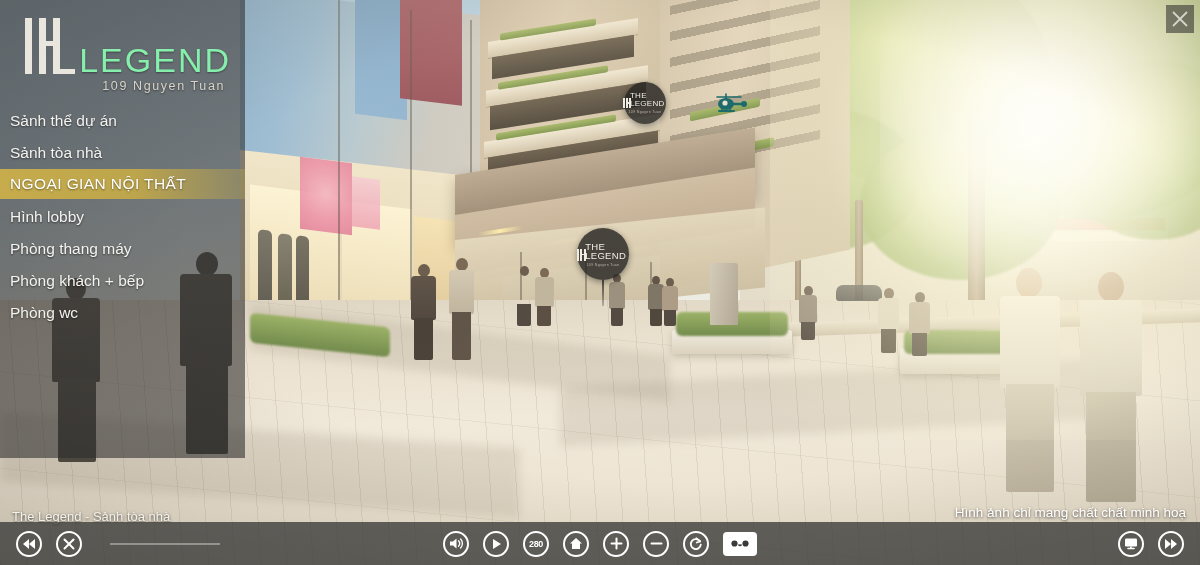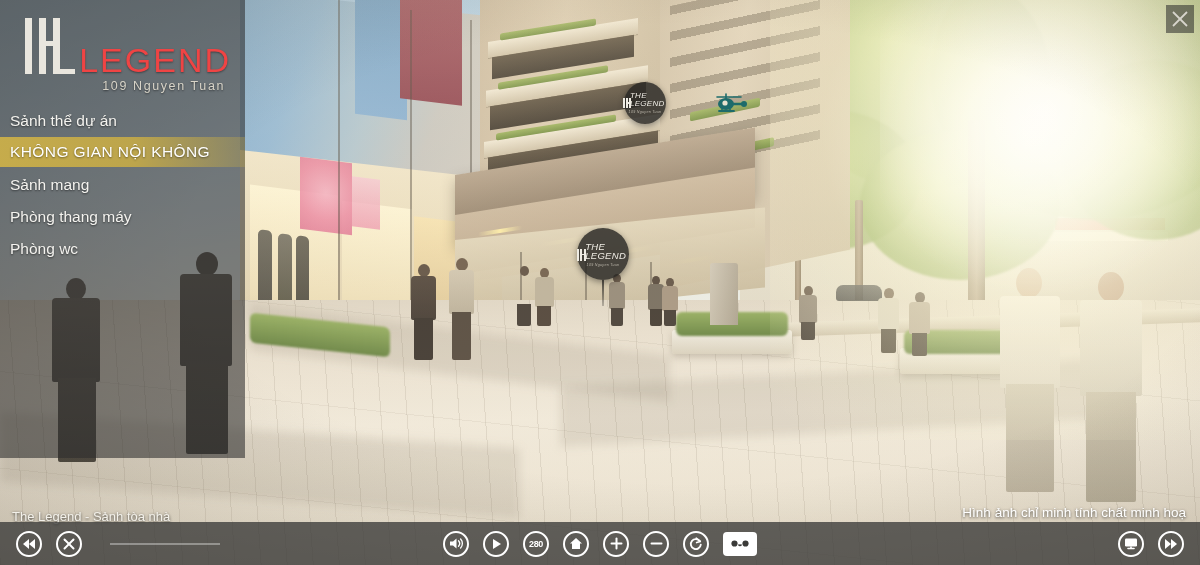--- a/index.html
+++ b/index.html
@@ -192,21 +192,21 @@
     z-index:30;
   }
   .brand { position:relative; height:105px; padding:14px 14px 0 26px; }
   .brand-logo {
     display:flex; align-items:flex-end; justify-content:flex-end;
     height:62px; gap:0px;
   }
   .logo-mark { position:relative; width:64px; height:62px; flex:0 0 auto; }
   .logo-bar { position:absolute; background:#e9e6de; }
   .logo-word {
-    font-size:34px; letter-spacing:2px; color:#ef4444; font-weight:400;
+    font-size:34px; letter-spacing:2px; color:#86efac; font-weight:400;
     line-height:.95; font-family:"Liberation Sans", sans-serif;
     margin-left:-2px; text-shadow:0 1px 2px rgba(0,0,0,.4);
   }
   .brand-sub {
     text-align:right; padding-right:6px; margin-top:3px;
     color:#d8d4c8; font-size:12.5px; letter-spacing:1.6px;
     text-shadow:0 1px 2px rgba(0,0,0,.5);
   }
 
   .menu-section {
@@ -215,21 +215,21 @@
     color:#ffffff; font-size:15.5px; letter-spacing:.4px;
     text-shadow:0 1px 2px rgba(0,0,0,.45);
     margin-bottom:2px;
   }
   .menu-item {
     padding:7px 0 7px 10px; color:#f4f3ef; font-size:15.5px;
     text-shadow:0 1px 2px rgba(0,0,0,.55); cursor:pointer;
   }
 
   
-  .hotspot { position:absolute; z-index:25; cursor:pointer;font-style:italic; }
+  .hotspot { position:absolute; z-index:25; cursor:pointer; }
   .hs-circle {
     width:52px; height:52px; border-radius:50%;
     background:rgba(38,36,34,0.82);
     display:flex; flex-direction:column; align-items:center; justify-content:center;
     box-shadow:0 2px 6px rgba(0,0,0,.4);
   }
   .hs-circle.small { width:42px; height:42px; }
   .hs-logo-row { display:flex; align-items:flex-end; }
   .hs-mark { position:relative; width:11px; height:12px; margin-right:1px; }
   .hs-bar { position:absolute; background:#efece4; }
@@ -519,29 +519,31 @@
           <i class="logo-bar" style="left:36px; top:4px;  width:7px; height:56px;"></i>
           <i class="logo-bar" style="left:22px; top:27px; width:21px; height:5px;"></i>
           <i class="logo-bar" style="left:36px; top:55px; width:22px; height:5px;"></i>
         </span>
         <span class="logo-word">LEGEND</span>
       </div>
       <div class="brand-sub">109 Nguyen Tuan</div>
     </div>
 
     <div class="menu-item">Sảnh thể dự án</div>
-
-    <div class="menu-section">KHÔNG GIAN NỘI KHÔNG</div>
-    <div class="menu-item">Sảnh mang</div>
+    <div class="menu-item">Sảnh tòa nhà</div>
+
+    <div class="menu-section">NGOẠI GIAN NỘI THẤT</div>
+    <div class="menu-item">Hình lobby</div>
     <div class="menu-item">Phòng thang máy</div>
+    <div class="menu-item">Phòng khách + bếp</div>
     <div class="menu-item">Phòng wc</div>
   </div>
 
   <div class="caption-left">The Legend - Sảnh tòa nhà</div>
-  <div class="caption-right">Hình ảnh chỉ minh tính chất minh hoạ</div>
+  <div class="caption-right">Hình ảnh chỉ mang chất chất minh hoạ</div>
 
   <div class="close-top">
     <svg width="20" height="20" viewBox="0 0 20 20">
       <line x1="3" y1="3" x2="17" y2="17" stroke="#d7d4cc" stroke-width="1.8"></line>
       <line x1="17" y1="3" x2="3" y2="17" stroke="#d7d4cc" stroke-width="1.8"></line>
     </svg>
   </div>
 
   <div class="ctrl-bar">
 

